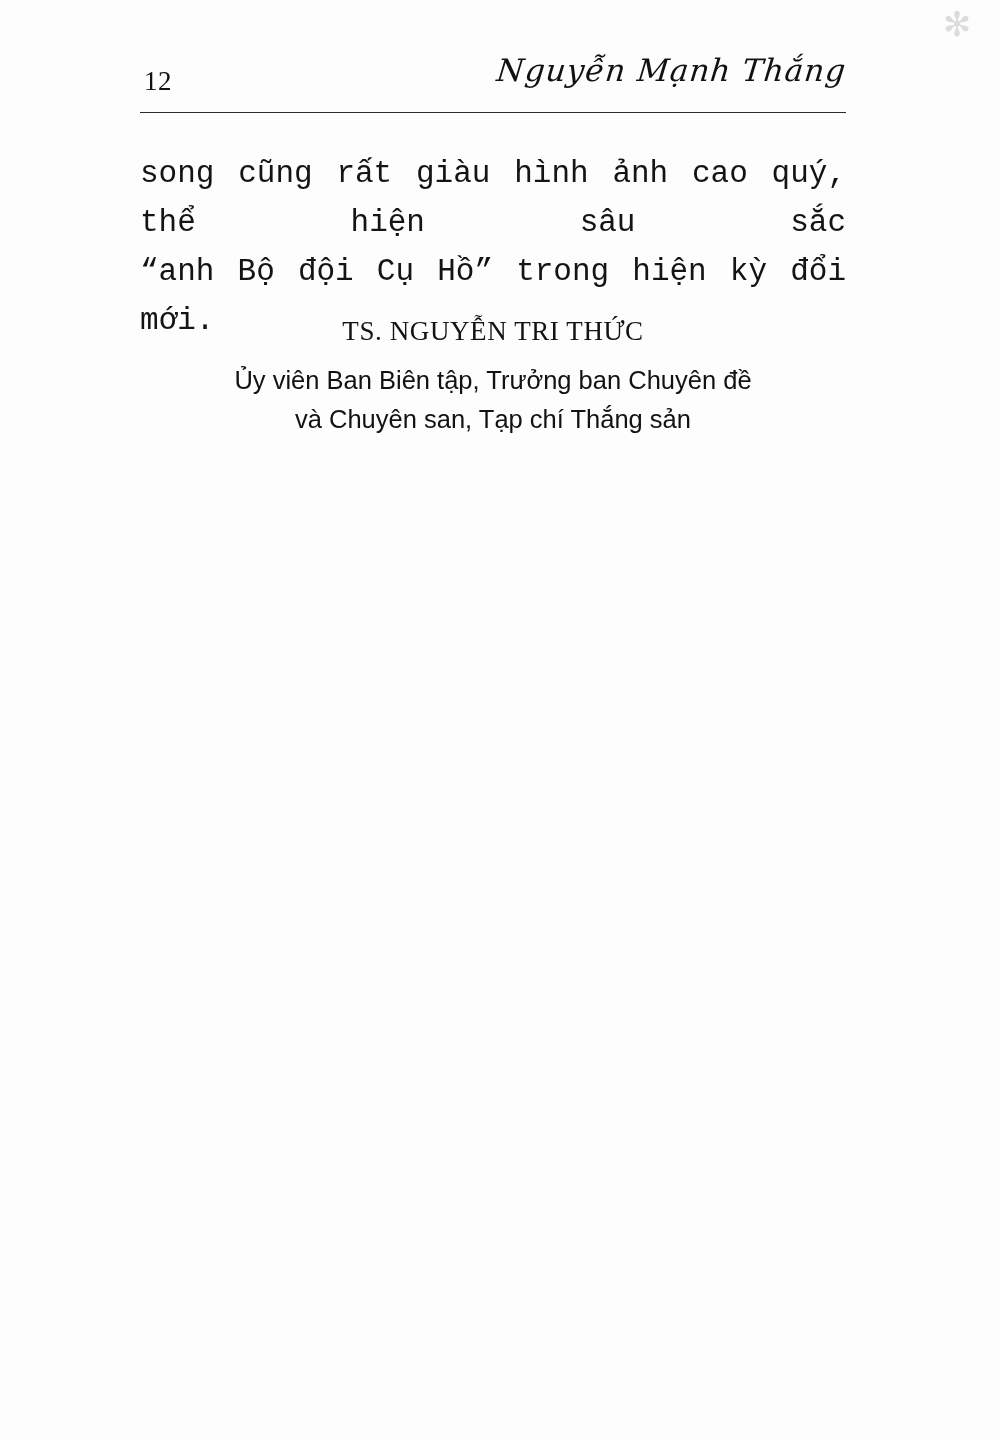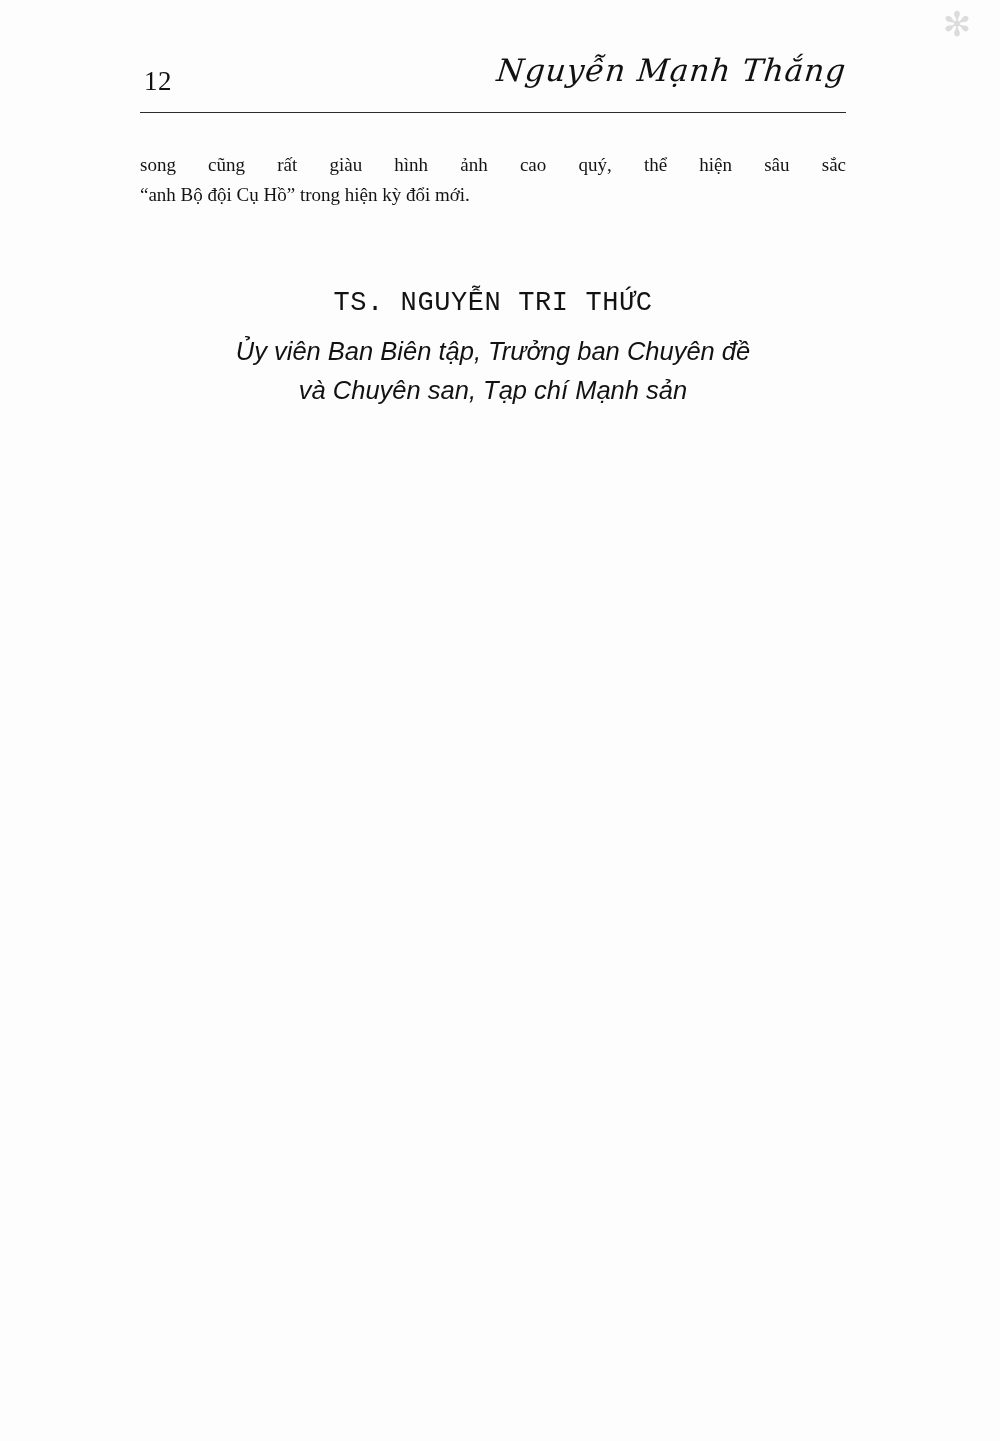--- a/index.html
+++ b/index.html
@@ -73,22 +73,22 @@
   }
 
   
   .body-block {
     position: absolute;
     top: 150px;
     left: 140px;
     width: 706px;
   }
   .para {
-    font-family: Liberation Serif, serif;
-    font-size: 19px;
+    font-family: Liberation Mono, monospace;
+    font-size: 31px;
     line-height: 1.58;
     color: #141414;
     text-align: justify;
     margin: 0;
   }
   .para .line-1 {
     display: block;
     text-align: justify;
     text-align-last: justify;
   }
@@ -98,32 +98,32 @@
 
   
   .signature {
     position: absolute;
     top: 288px;
     left: 140px;
     width: 706px;
     text-align: center;
   }
   .sig-name {
-    font-family: Liberation Mono, monospace;
+    font-family: Liberation Serif, serif;
     font-size: 27px;
     letter-spacing: 0.6px;
     color: #121212;
     margin-bottom: 14px;
+    margin-top: 28px;
   }
   .sig-role {
     font-family: "Liberation Sans", sans-serif;
     font-size: 25.5px;
     line-height: 1.52;
     color: #121212;
-    font-style: italic;
   }
   .sig-role span {
     display: block;
   }
 </style>
 </head>
 <body>
 
 <div class="page">
 
@@ -139,17 +139,17 @@
     <p class="para">
       <span class="line-1">song cũng rất giàu hình ảnh cao quý, thể hiện sâu sắc</span>
       <span class="line-2">“anh Bộ đội Cụ Hồ” trong hiện kỳ đổi mới.</span>
     </p>
   </div>
 
   <div class="signature">
     <div class="sig-name">TS. NGUYỄN TRI THỨC</div>
     <div class="sig-role">
       <span>Ủy viên Ban Biên tập, Trưởng ban Chuyên đề</span>
-      <span>và Chuyên san, Tạp chí Mạnh sản</span>
+      <span>và Chuyên san, Tạp chí Thắng sản</span>
     </div>
   </div>
 
 </div>
 
 </body></html>

